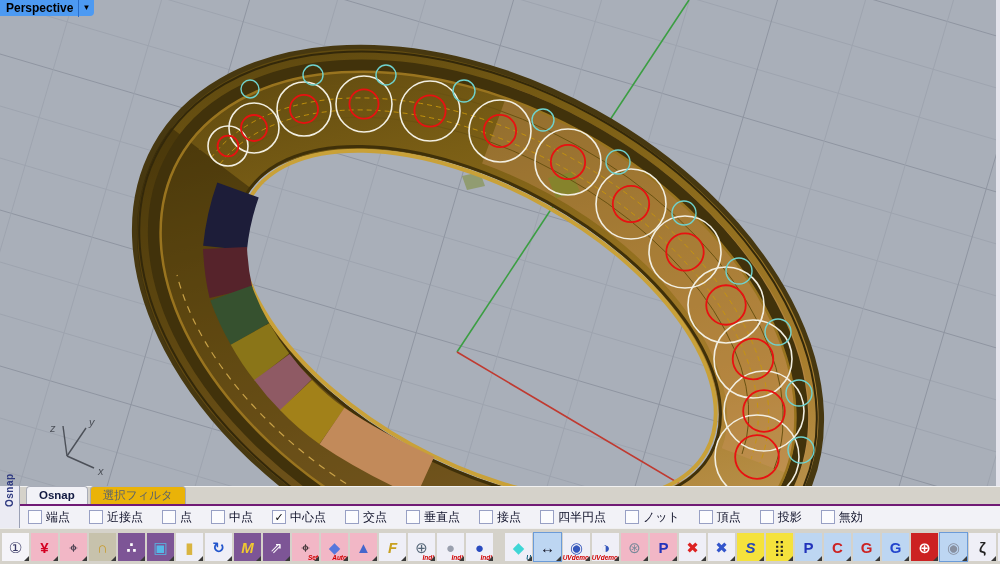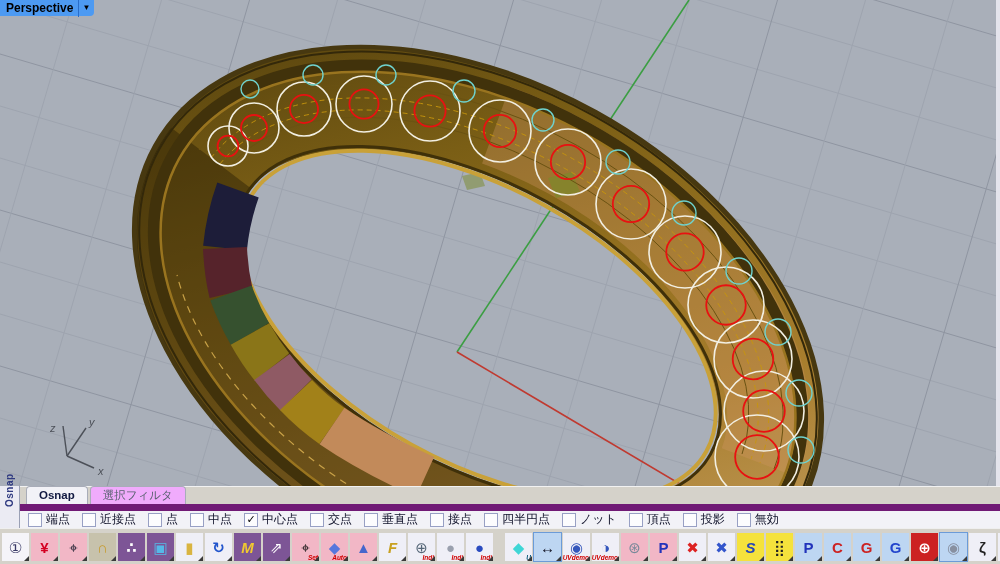--- a/index.html
+++ b/index.html
@@ -43,26 +43,26 @@
     position:absolute;left:20px;top:0;right:0;height:18px;
     background:#D5D2CA;display:flex;align-items:flex-end;gap:2px;
     padding-left:6px;border-top:1px solid #F2F2F2;box-sizing:border-box;
   }
   .tab{
     font-size:11.5px;padding:1px 12px 1px 12px;border:1px solid #A8ACB8;
     border-bottom:none;border-radius:4px 4px 0 0;cursor:pointer;
     height:15px;line-height:14px;
   }
   .tab.active{background:#F2F2F7;color:#101840;font-weight:bold;position:relative;z-index:2;}
-  .tab.inactive{background:#f0abfc;color:#56606E;}
+  .tab.inactive{background:#eab308;color:#56606E;}
   .osnap-row{
     position:absolute;left:20px;top:18px;right:0;height:24px;
-    background:#F2F2F7;display:flex;align-items:center;gap:12px;
+    background:#F2F2F7;display:flex;align-items:center;gap:19px;
     padding-left:8px;font-size:12px;color:#10122A;box-sizing:border-box;
-    border-top:7px solid #701a75;
+    border-top:2px solid #701a75;
   }
   .os-item{display:flex;align-items:center;gap:4px;cursor:pointer;}
   .cb{
     width:12px;height:12px;background:#FCFCFE;border:1px solid #98A0C4;
     display:inline-flex;align-items:center;justify-content:center;
     font-size:11px;font-weight:bold;color:#000;box-sizing:content-box;
   }
   
   .toolbar{
     position:absolute;left:0;top:528px;width:1000px;height:36px;

